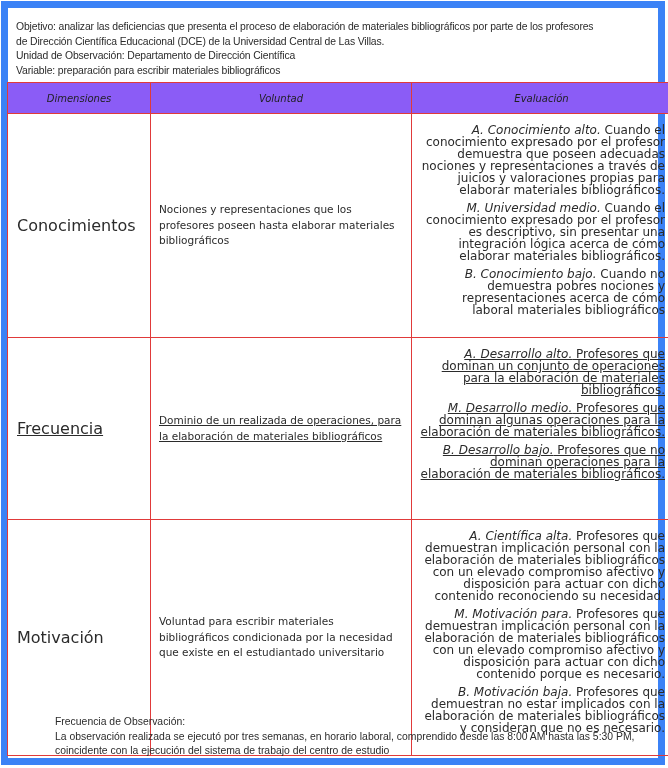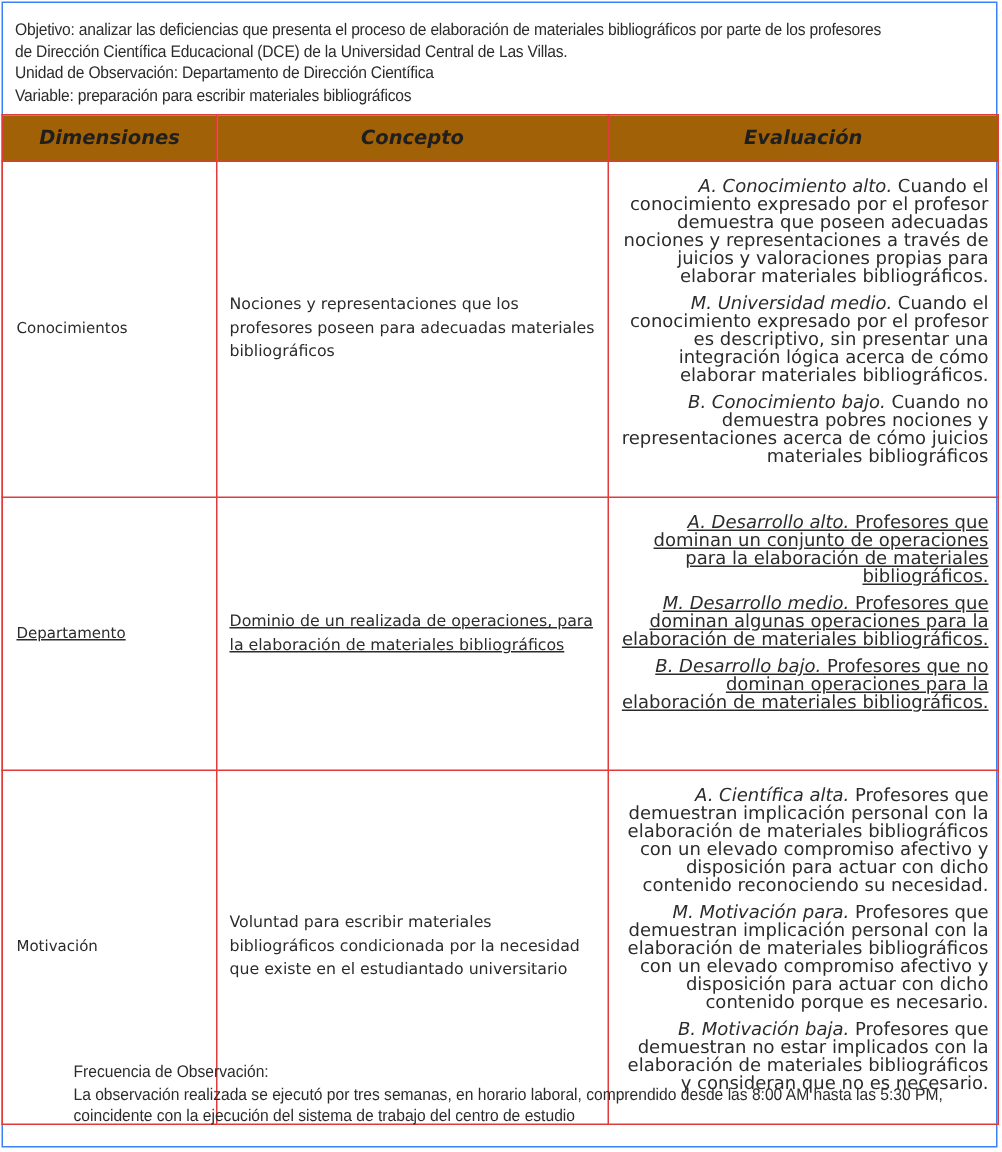--- a/index.html
+++ b/index.html
@@ -1,30 +1,30 @@
 <!DOCTYPE html>
 <html><head>
   <meta charset="utf-8">
   <style>
     html, body { margin: 0; padding: 0; background: #ffffff; }
     body { width: 668px; height: 768px; position: relative; overflow: hidden;
       font-family: "DejaVu Sans", sans-serif; color: #2b2b2b; }
     .frame { position: absolute; left: 1px; top: 1px; width: 664px; height: 764px;
-      border: 1px solid #3b82f6; box-sizing: border-box; padding-left: 20px; }
+      border: 7px solid #3b82f6; box-sizing: border-box; padding-left: 20px; }
     .objective { position: absolute; left: 0; top: 0; width: 662px; height: 75px;
       box-sizing: border-box; padding: 11px 8px 0 8px;
       font-family: "Liberation Sans", sans-serif; font-size: 11.2px; line-height: 14.6px;
       letter-spacing: -0.15px; transform-origin: left top; }
     .objective div { white-space: nowrap; transform: scaleX(0.93); transform-origin: left top; }
     table { position: absolute; left: -1px; top: 74px; width: 664px; border-collapse: collapse; table-layout: fixed; }
     td, th { border: 1px solid #e03a3a; vertical-align: middle; padding: 0; }
-    th { background: #a16207; height: 30px; font-size: 13px; font-style: italic; font-weight: bold;
+    th { background: #8b5cf6; height: 30px; font-size: 10px; font-style: italic; font-weight: normal;
       color: #1f1f1f; text-align: center; }
     col.c1 { width: 143px; } col.c2 { width: 261px; } col.c3 { width: 260px; }
-    td.dim { padding-left: 9px; font-size: 10px; }
+    td.dim { padding-left: 9px; font-size: 16px; }
     td.concept { padding: 0 8px 0 8px; font-size: 10.5px; line-height: 15.6px; }
     td.eval { padding: 10px 6px 9px 8px; font-size: 12px; line-height: 12px; vertical-align: top; text-align: right; }
     .level { margin: 0 0 6px 0; }
     .level:last-child { margin-bottom: 0; }
     .level i { font-style: italic; }
     tr.r1 td { height: 204px; }
     tr.r2 td { height: 162px; text-decoration: underline; }
     tr.r3 td { height: 216px; }
     .freq { position: absolute; left: 0; top: 690px; width: 662px; height: 73px; box-sizing: border-box;
       padding: 16px 8px 0 8px; font-family: "Liberation Sans", sans-serif; font-size: 11.2px; line-height: 14.6px; margin-left: 39px; }
@@ -43,36 +43,36 @@
 
   <table>
     <colgroup>
         <col class="c1">
         <col class="c2">
         <col class="c3">
       </colgroup>
     <thead>
       <tr>
         <th>Dimensiones</th>
-        <th>Concepto</th>
+        <th>Voluntad</th>
         <th>Evaluación</th>
       </tr>
     </thead>
     <tbody>
       <tr class="r1">
         <td class="dim">Conocimientos</td>
-        <td class="concept">Nociones y representaciones que los profesores poseen para adecuadas materiales bibliográficos</td>
+        <td class="concept">Nociones y representaciones que los profesores poseen hasta elaborar materiales bibliográficos</td>
         <td class="eval">
           <p class="level"><i>A. Conocimiento alto.</i><span> Cuando el conocimiento expresado por el profesor demuestra que poseen adecuadas nociones y representaciones a través de juicios y valoraciones propias para elaborar materiales bibliográficos.</span></p>
           <p class="level"><i>M. Universidad medio.</i><span> Cuando el conocimiento expresado por el profesor es descriptivo, sin presentar una integración lógica acerca de cómo elaborar materiales bibliográficos.</span></p>
-          <p class="level"><i>B. Conocimiento bajo.</i><span> Cuando no demuestra pobres nociones y representaciones acerca de cómo juicios materiales bibliográficos</span></p>
+          <p class="level"><i>B. Conocimiento bajo.</i><span> Cuando no demuestra pobres nociones y representaciones acerca de cómo laboral materiales bibliográficos</span></p>
         </td>
       </tr>
       <tr class="r2">
-        <td class="dim">Departamento</td>
+        <td class="dim">Frecuencia</td>
         <td class="concept">Dominio de un realizada de operaciones, para la elaboración de materiales bibliográficos</td>
         <td class="eval">
           <p class="level"><i>A. Desarrollo alto.</i><span> Profesores que dominan un conjunto de operaciones para la elaboración de materiales bibliográficos.</span></p>
           <p class="level"><i>M. Desarrollo medio.</i><span> Profesores que dominan algunas operaciones para la elaboración de materiales bibliográficos.</span></p>
           <p class="level"><i>B. Desarrollo bajo.</i><span> Profesores que no dominan operaciones para la elaboración de materiales bibliográficos.</span></p>
         </td>
       </tr>
       <tr class="r3">
         <td class="dim">Motivación</td>
         <td class="concept">Voluntad para escribir materiales bibliográficos condicionada por la necesidad que existe en el estudiantado universitario</td>

